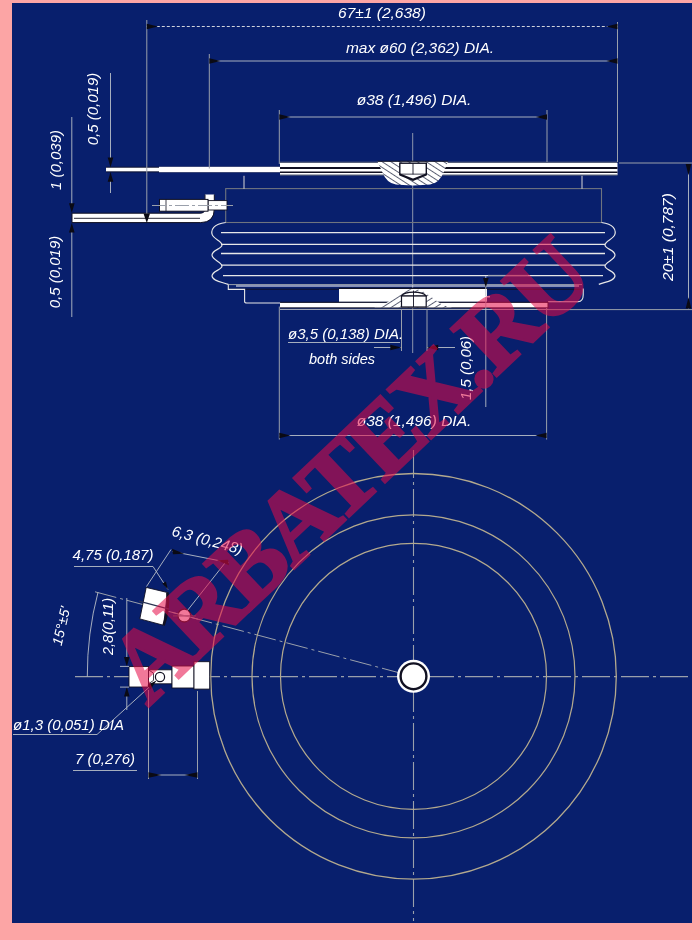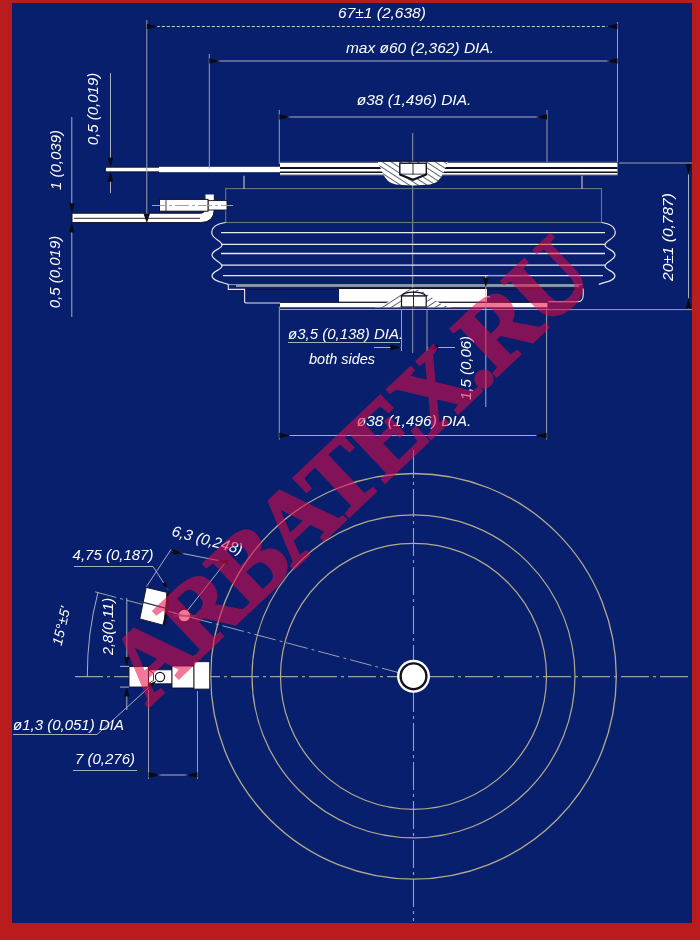--- a/index.html
+++ b/index.html
@@ -1,16 +1,16 @@
 <!DOCTYPE html>
 <html><head>
 <meta charset="utf-8">
 <style>
   html,body{margin:0;padding:0;background:#ffffff;}
-  #page{position:relative;width:700px;height:940px;background:#b91c1c;overflow:hidden;}
+  #page{position:relative;width:700px;height:940px;background:#fca5a5;overflow:hidden;}
   svg{position:absolute;top:0;left:0;}
   text{font-family:"Liberation Sans",sans-serif;font-style:italic;fill:#ffffff;}
 </style>
 </head>
 <body>
 <div id="page">
 <svg width="700" height="940" viewBox="0 0 700 940">
 <defs>
   <pattern id="hatchTL" patternUnits="userSpaceOnUse" width="4.8" height="4.8" patternTransform="rotate(-57)">
     <rect width="4.8" height="4.8" fill="#ffffff"></rect>

